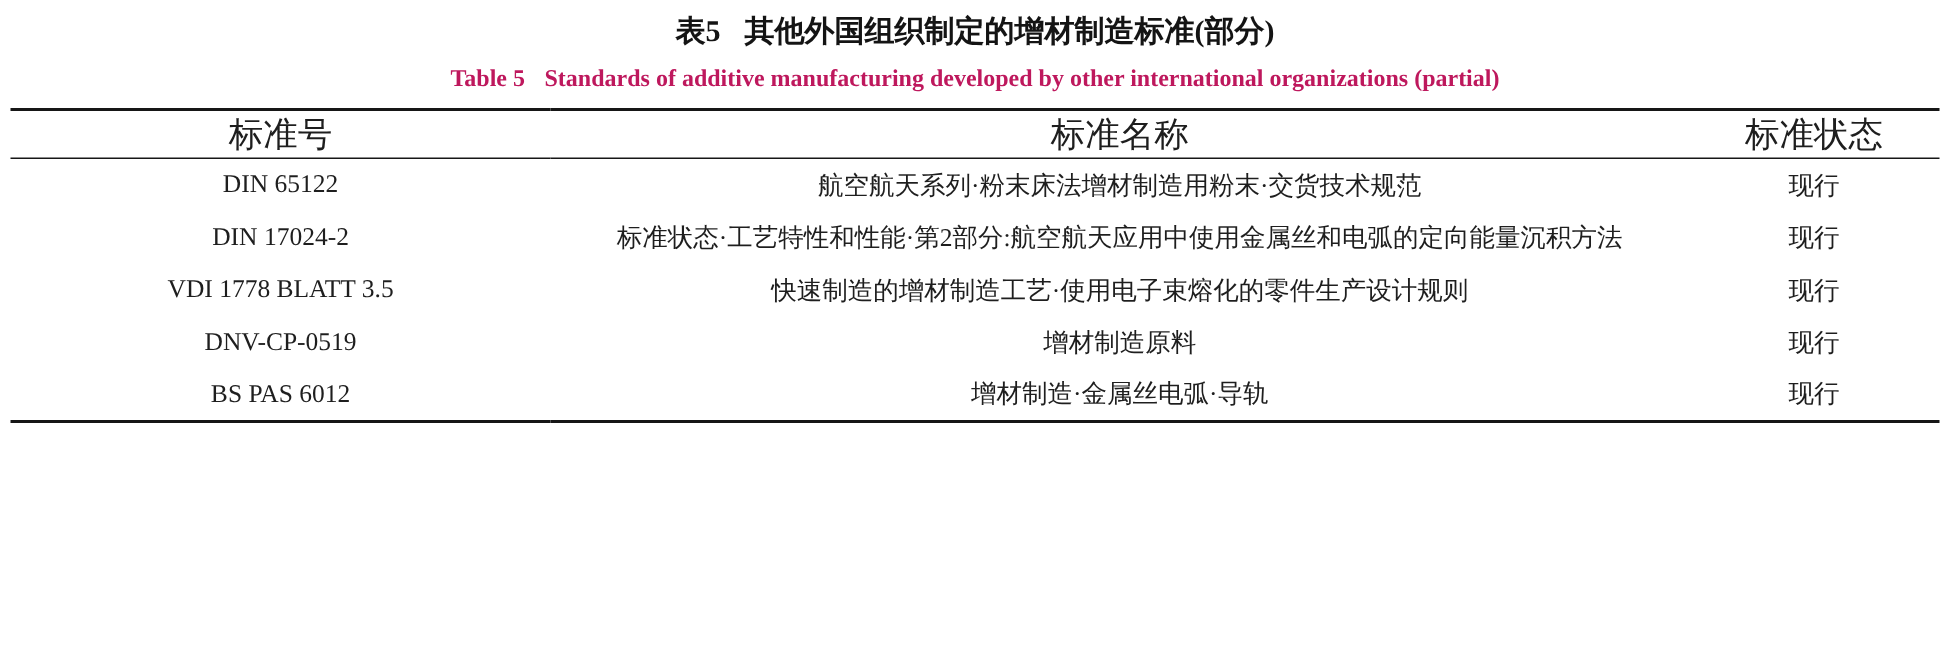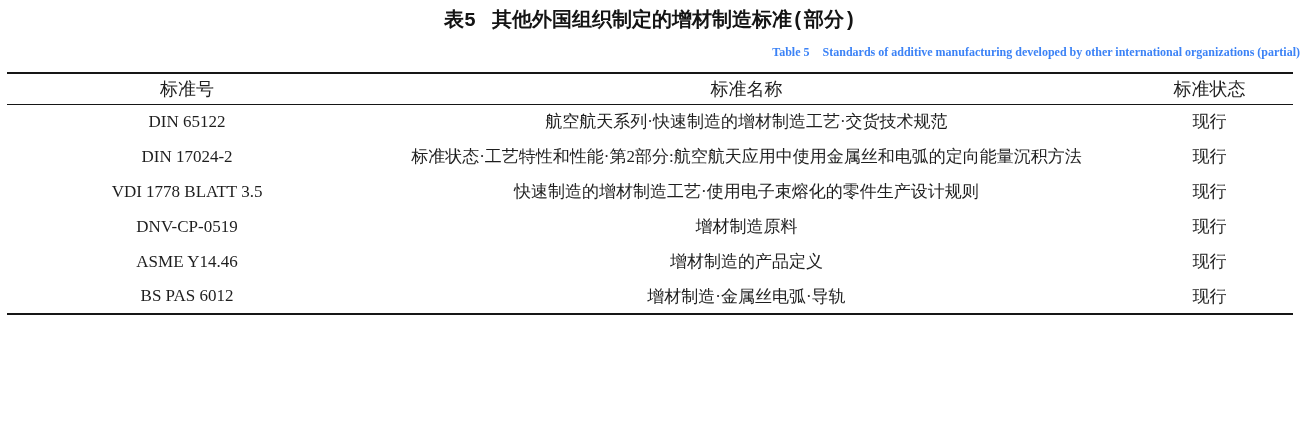--- a/index.html
+++ b/index.html
@@ -12,36 +12,36 @@
     color: #1e1e1e;
   }
   .page {
     width: 1300px;
     height: 434px;
     box-sizing: border-box;
     padding-top: 9px;
   }
   .caption-zh {
     text-align: center;
-    font-family: Liberation Mono, monospace;
+    font-family: Liberation Serif, serif;
     font-weight: bold;
     font-size: 20px;
     line-height: 24px;
     color: #141414;
     white-space: nowrap;
   }
   .caption-zh .cap-label { margin-right: 16px; }
   .caption-en {
     margin-top: 9px;
-    text-align: right;
+    text-align: center;
     font-family: "Liberation Serif", serif;
     font-weight: bold;
-    font-size: 12px;
+    font-size: 16px;
     line-height: 21px;
-    color: #3b82f6;
+    color: #be185d;
     white-space: nowrap;
   }
   .caption-en .cap-label { margin-right: 13px; }
   table.std-table {
     margin: 9px 7px 0 7px;
     width: 1286px;
     border-collapse: collapse;
     table-layout: fixed;
     border-top: 2.6px solid #161616;
     border-bottom: 2.6px solid #161616;
@@ -51,21 +51,21 @@
   }
   col.c1 { width: 28%; }
   col.c2 { width: 59%; }
   col.c3 { width: 13%; }
   thead tr {
     height: 31px;
     border-bottom: 1.6px solid #161616;
   }
   thead th {
     font-weight: normal;
-    font-size: 18px;
+    font-size: 23px;
     text-align: center;
     vertical-align: middle;
     padding: 0;
   }
   tbody tr { height: 35px; }
   tbody td {
     text-align: center;
     vertical-align: middle;
     padding: 0 4px;
     white-space: nowrap;
@@ -94,44 +94,39 @@
     <thead>
       <tr>
         <th>标准号</th>
         <th>标准名称</th>
         <th>标准状态</th>
       </tr>
     </thead>
     <tbody id="table-body">
         <tr>
           <td>DIN 65122</td>
-          <td>航空航天系列·快速制造的增材制造工艺·交货技术规范</td>
+          <td>航空航天系列·粉末床法增材制造用粉末·交货技术规范</td>
           <td>现行</td>
         </tr>
         <tr>
           <td>DIN 17024-2</td>
           <td>标准状态·工艺特性和性能·第2部分:航空航天应用中使用金属丝和电弧的定向能量沉积方法</td>
           <td>现行</td>
         </tr>
         <tr>
           <td>VDI 1778 BLATT 3.5</td>
           <td>快速制造的增材制造工艺·使用电子束熔化的零件生产设计规则</td>
           <td>现行</td>
         </tr>
         <tr>
           <td>DNV-CP-0519</td>
           <td>增材制造原料</td>
           <td>现行</td>
         </tr>
         <tr>
-          <td>ASME Y14.46</td>
-          <td>增材制造的产品定义</td>
-          <td>现行</td>
-        </tr>
-        <tr>
           <td>BS PAS 6012</td>
           <td>增材制造·金属丝电弧·导轨</td>
           <td>现行</td>
         </tr>
       </tbody>
   </table>
 
 </div>
 
 </body></html>

